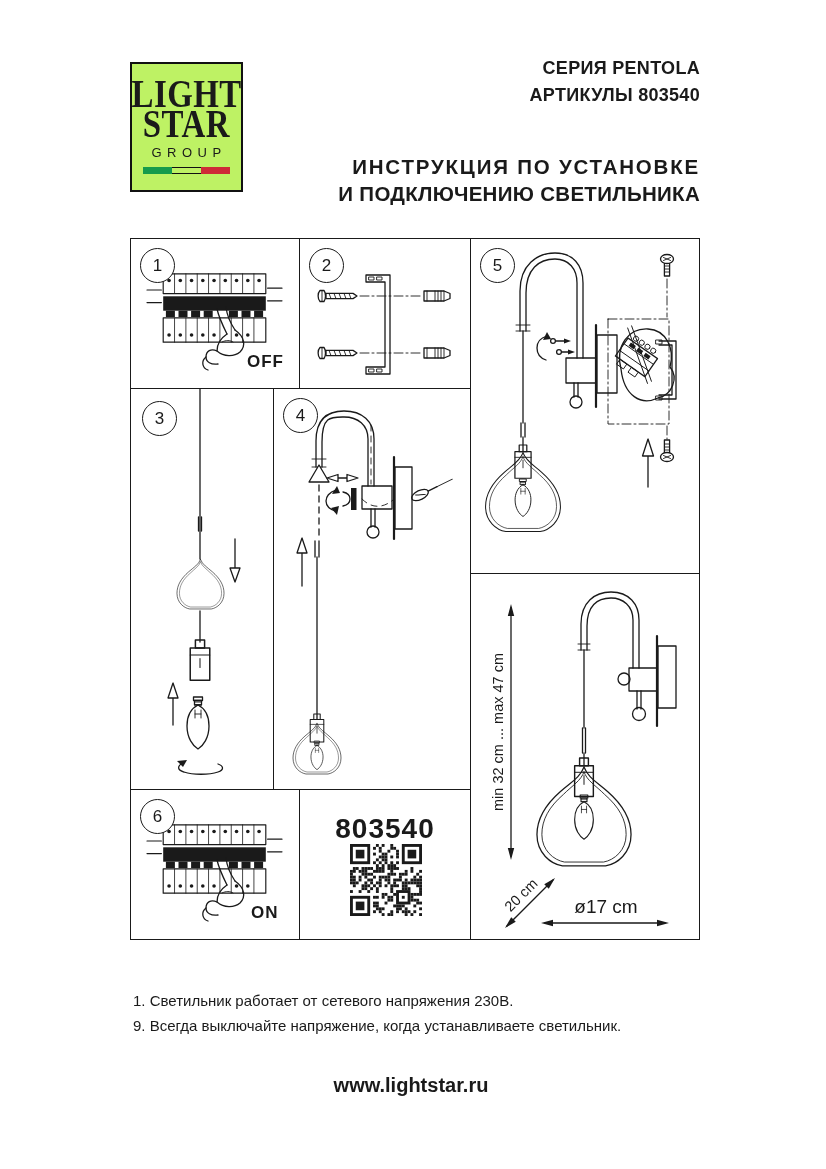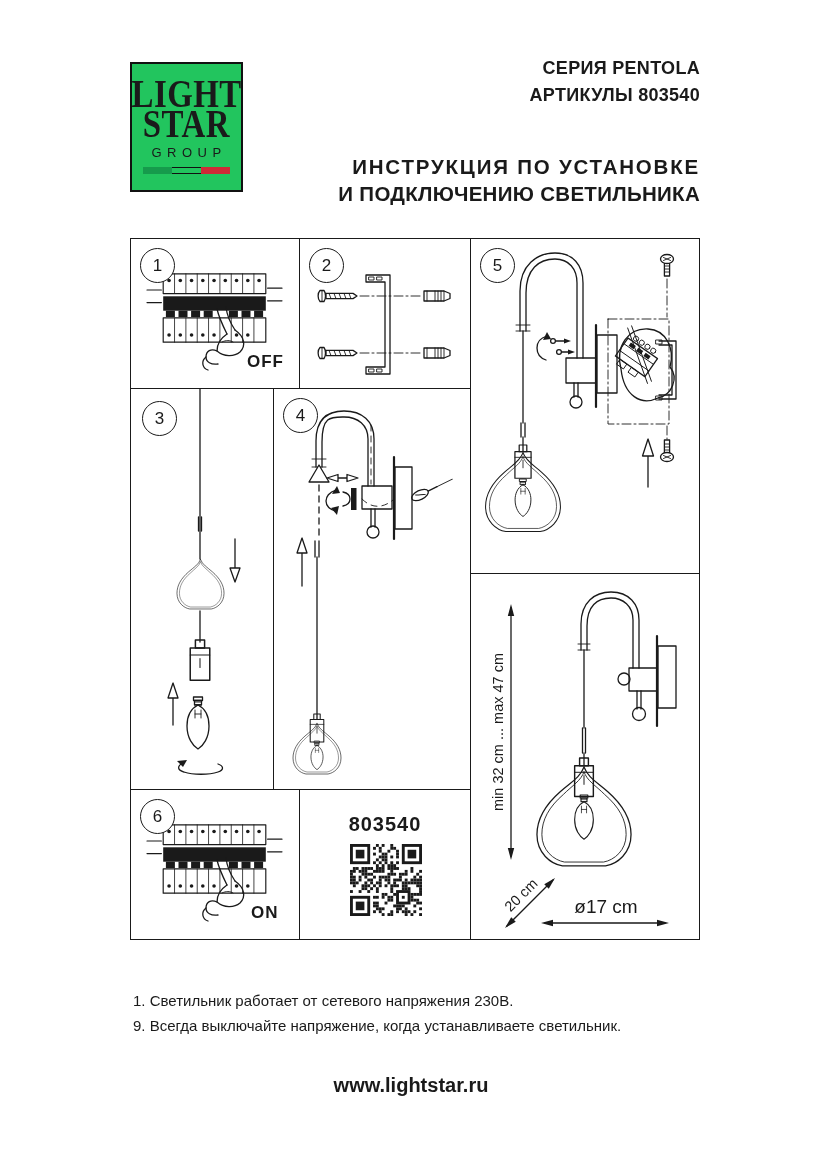--- a/index.html
+++ b/index.html
@@ -3,21 +3,21 @@
 <meta charset="utf-8">
 <style>
   html,body{margin:0;padding:0;}
   body{
     width:826px;height:1169px;position:relative;background:#ffffff;
     font-family:"Liberation Sans", sans-serif;color:#1a1a1a;overflow:hidden;
   }
   
   .logo-box{
     position:absolute;left:130px;top:62px;width:113px;height:130px;
-    border:2.2px solid #111;box-sizing:border-box;background:#22c55e;
+    border:2.2px solid #111;box-sizing:border-box;background:#bef264;
     display:flex;flex-direction:column;align-items:center;justify-content:center;
   }
   .logo-word{
     font-family:"Liberation Serif", serif;font-weight:bold;font-size:35px;
     line-height:30px;letter-spacing:0.5px;transform:scale(.94,1.12);
   }
   .logo-group{font-size:13px;letter-spacing:5.5px;margin:5px 0 7px 5px;}
   .logo-flag{width:88px;height:7px;display:flex;}
   .logo-flag .fg{flex:1;}
   .logo-flag .fw{flex:1;border-top:1.4px solid #111;border-bottom:1.4px solid #111;box-sizing:border-box;}
@@ -29,21 +29,21 @@
   
   .grid{position:absolute;left:130px;top:238px;width:570px;height:702px;}
   .panel{position:absolute;border:1.6px solid #1a1a1a;box-sizing:border-box;background:#fff;}
   .stepnum{
     position:absolute;left:9px;top:9px;width:33px;height:33px;border:1.6px solid #1a1a1a;
     border-radius:50%;display:flex;align-items:center;justify-content:center;
     font-size:17px;background:#fff;z-index:2;
   }
   .panel svg.draw{position:absolute;left:0;top:0;}
   .switch-label{position:absolute;font-size:17px;font-weight:600;letter-spacing:1px;}
-  .article-label{position:absolute;width:100%;text-align:center;top:23px;font-size:20px;font-weight:bold;letter-spacing:1px;}
+  .article-label{position:absolute;width:100%;text-align:center;top:23px;font-size:28px;font-weight:bold;letter-spacing:1px;}
   .qr-wrap{position:absolute;left:50px;top:54px;}
   .dim-v{
     position:absolute;left:-59px;top:150px;width:172px;text-align:center;
     font-size:14.5px;transform:rotate(-90deg);white-space:nowrap;
   }
   .dim-diag{position:absolute;left:18px;top:313px;width:64px;text-align:center;font-size:14.5px;transform:rotate(-45deg);}
   .dim-h{position:absolute;left:94px;top:322px;width:82px;text-align:center;font-size:19px;}
   
   .ln{stroke:#1a1a1a;fill:none;stroke-width:1.3;stroke-linecap:round;stroke-linejoin:round;}
   .lnf{stroke:none;fill:#1a1a1a;}

